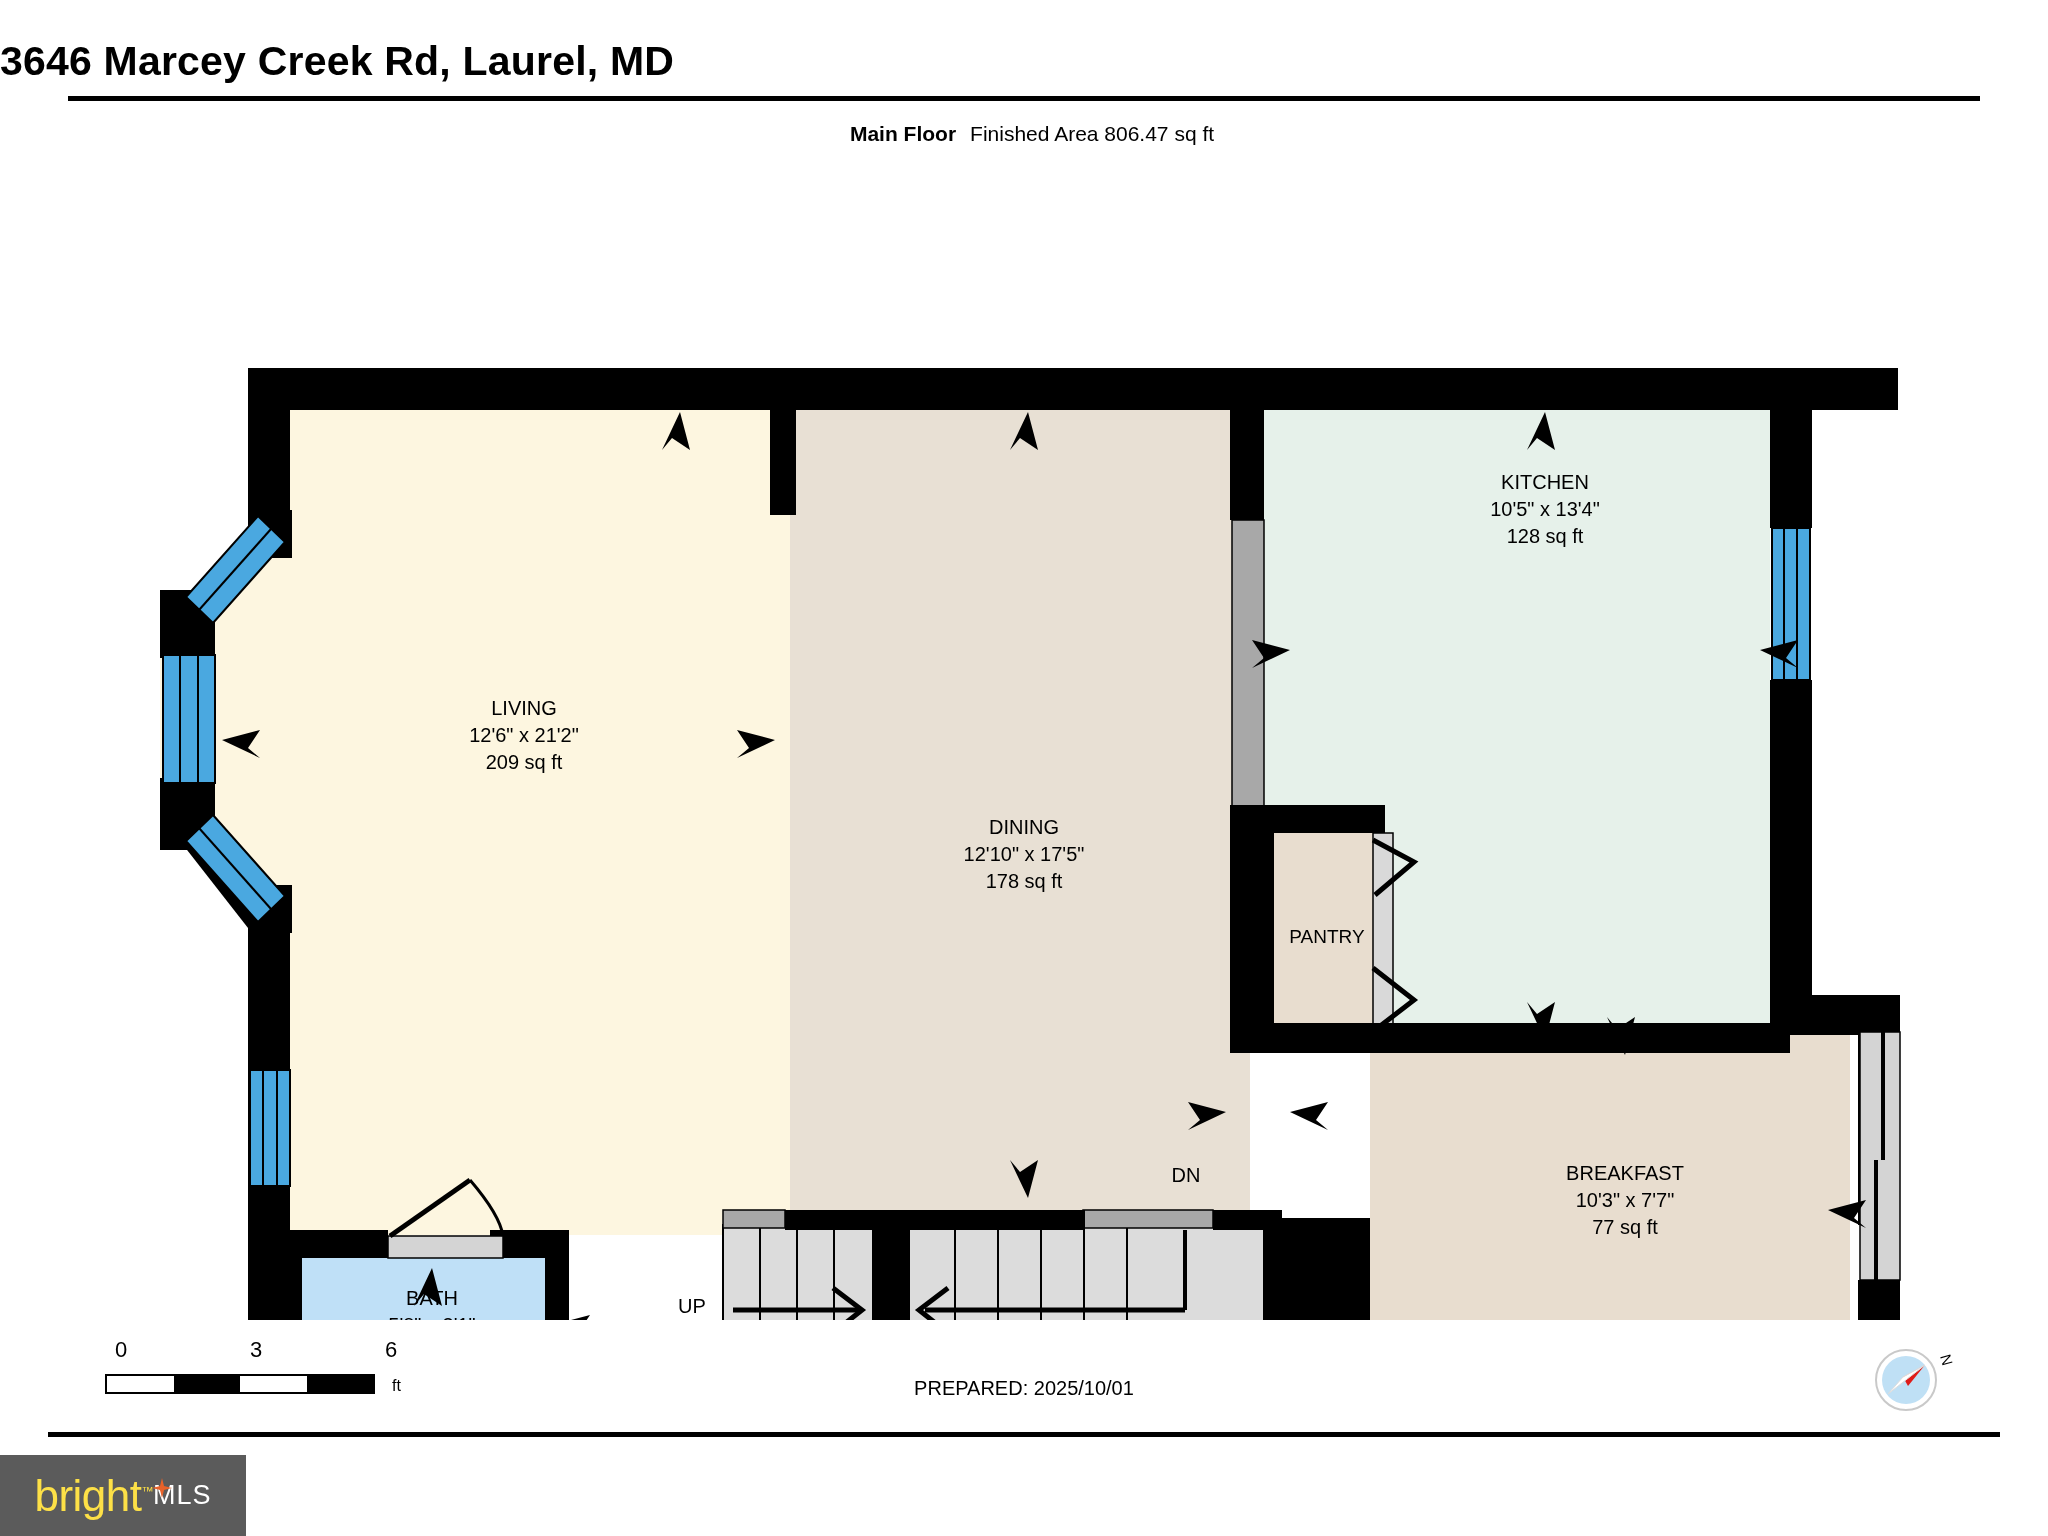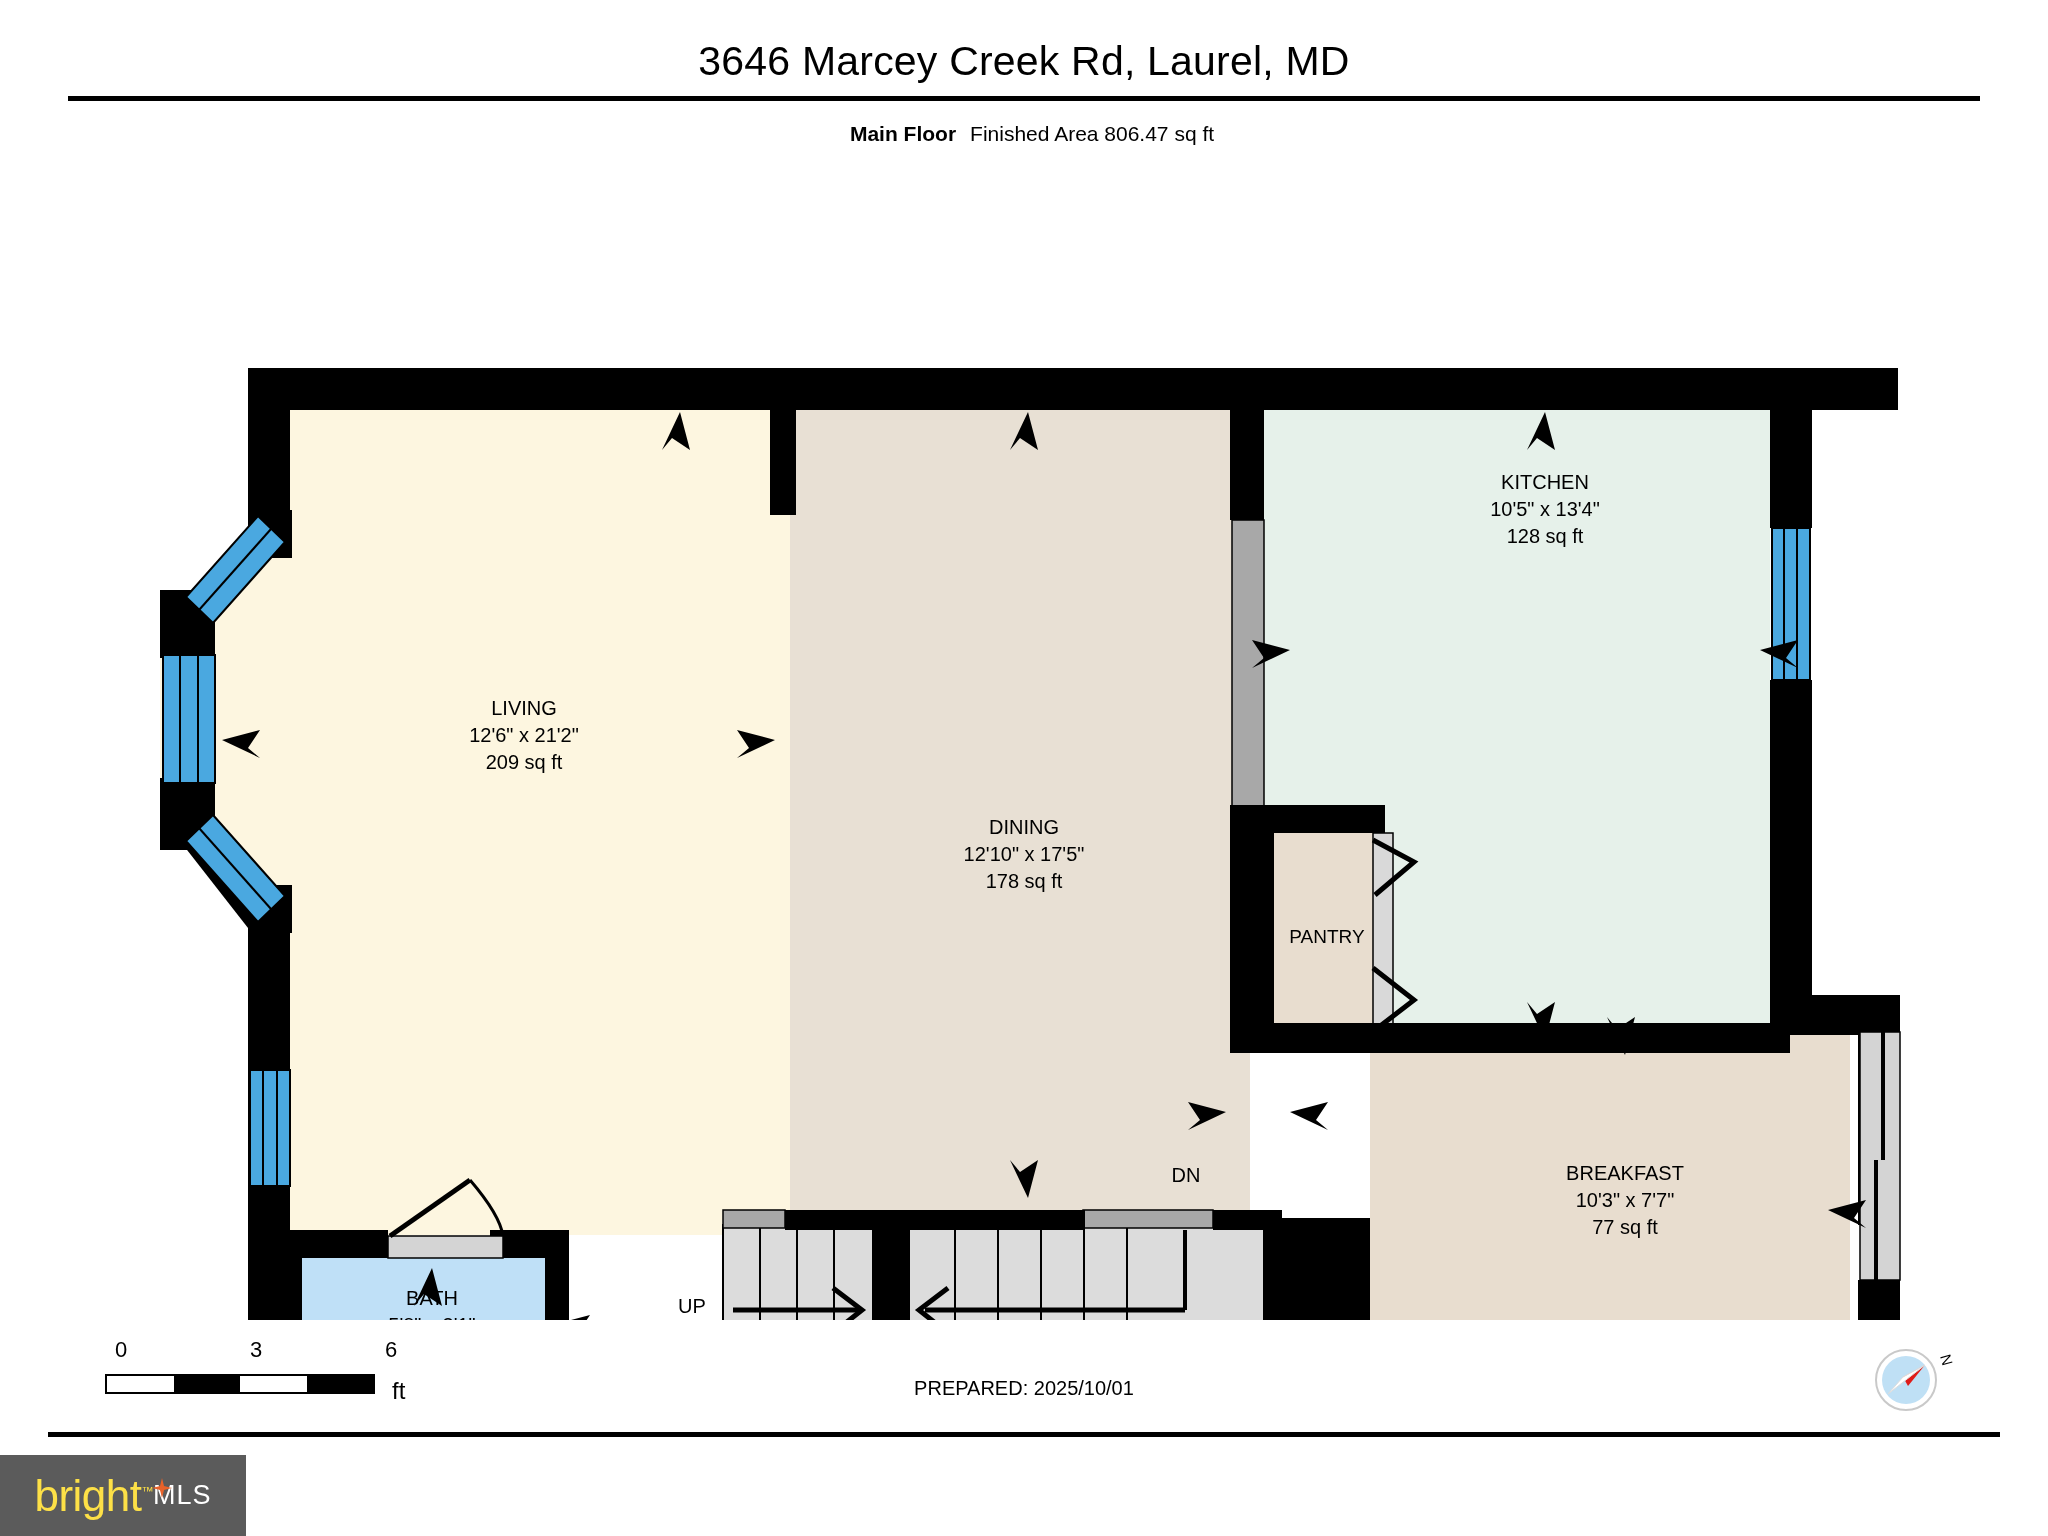--- a/index.html
+++ b/index.html
@@ -8,22 +8,22 @@
     font-family:"Liberation Sans", sans-serif;
     color:#000;
     position:relative;
     overflow:hidden;
   }
   .page{position:absolute;inset:0;background:#fff;}
 
   
   .title{
     position:absolute;top:38px;left:0;width:2048px;
-    text-align:center;
-    font-size:41px;font-weight:normal;letter-spacing:.2px;
+    text-align:left;
+    font-size:41px;font-weight:bold;letter-spacing:.2px;
   }
   .rule-top{
     position:absolute;left:68px;top:96px;width:1912px;height:5px;background:#000;
   }
   .subtitle{
     position:absolute;top:122px;left:8px;width:2048px;
     text-align:center;font-size:21px;
   }
   .subtitle .bold{font-weight:bold;}
   .subtitle .sp{display:inline-block;width:14px;}
@@ -31,21 +31,21 @@
   
   #plan{position:absolute;left:0;top:150px;width:2048px;height:1170px;}
 
   
   .scalebar{position:absolute;left:105px;top:1374px;width:270px;height:20px;
     border:2px solid #000;box-sizing:border-box;display:flex;}
   .scalebar span{flex:1 1 25%;}
   .sb-b{background:#000;}
   .sb-w{background:#fff;}
   .scale-num{position:absolute;font-size:22px;top:1337px;}
-  .scale-ft{position:absolute;font-size:24px;left:392px;top:1377px;}
+  .scale-ft{position:absolute;font-size:16px;left:392px;top:1377px;}
 
   .prepared{position:absolute;left:0;top:1377px;width:2048px;text-align:center;font-size:20px;}
 
   .rule-bottom{position:absolute;left:48px;top:1432px;width:1952px;height:5px;background:#000;}
 
   .disclaimer{position:absolute;left:0;top:1448px;width:2048px;text-align:center;font-size:18px;}
 
   
   .compass{position:absolute;left:1862px;top:1330px;width:96px;height:96px;}
 

